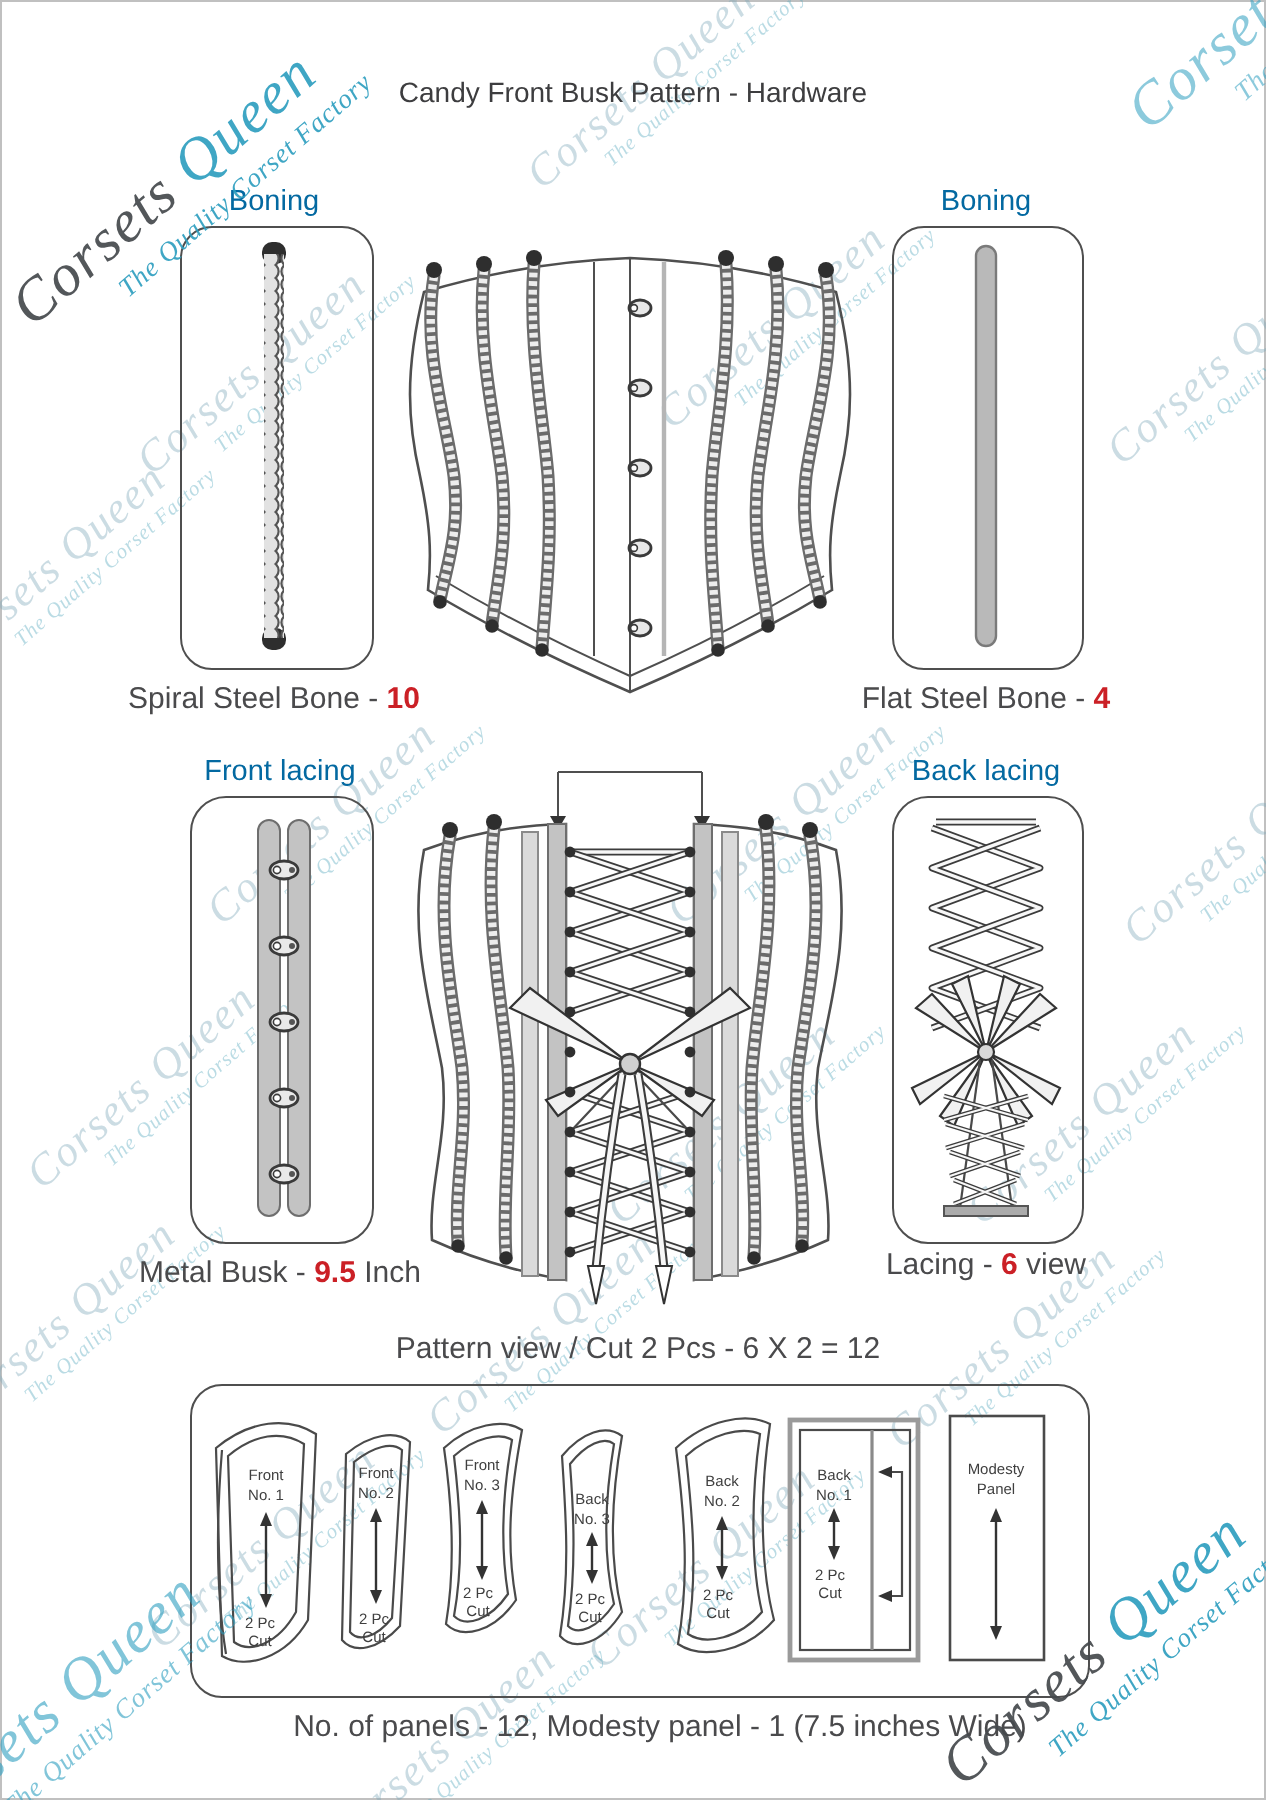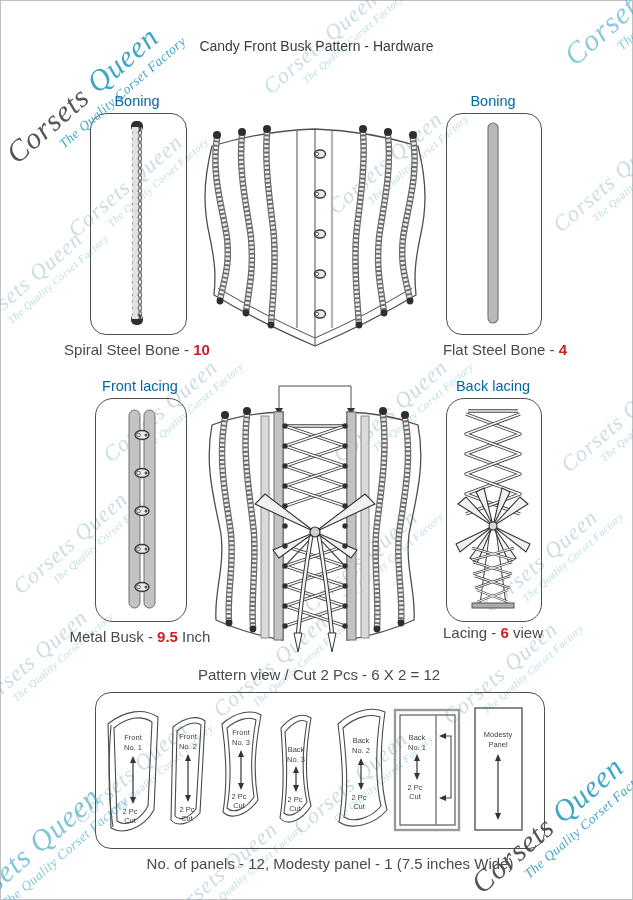--- a/index.html
+++ b/index.html
@@ -211,21 +211,21 @@
         <g>
             <ellipse class="hookl" cx="121" cy="200" rx="5.5" ry="4"></ellipse>
             <circle cx="118" cy="200" r="1.7" fill="#fff" stroke="#3a3a3a" stroke-width=".8"></circle>
           </g>
       </g>
     </svg>
 
     <div class="cap" style="left:37px;top:341px;width:200px">
       <span>Spiral Steel Bone - </span><span class="red">10</span>
     </div>
-    <div class="cap" style="left:405px;top:341px;width:200px">
+    <div class="cap" style="left:393px;top:341px;width:200px">
       <span>Flat Steel Bone - </span><span class="red">4</span>
     </div>
 
     <div class="lbl" style="left:60px;top:378px;width:160px">Front lacing</div>
     <div class="lbl" style="left:413px;top:378px;width:160px">Back lacing</div>
 
     <div class="box" style="left:95px;top:398px;width:90px;height:222px;border-radius:18px"></div>
     <svg style="left:95px;top:398px" width="90" height="222" viewBox="0 0 90 222">
       <rect x="34" y="12" width="11" height="198" rx="5.5" class="bar"></rect>
       <rect x="49" y="12" width="11" height="198" rx="5.5" class="bar"></rect>

